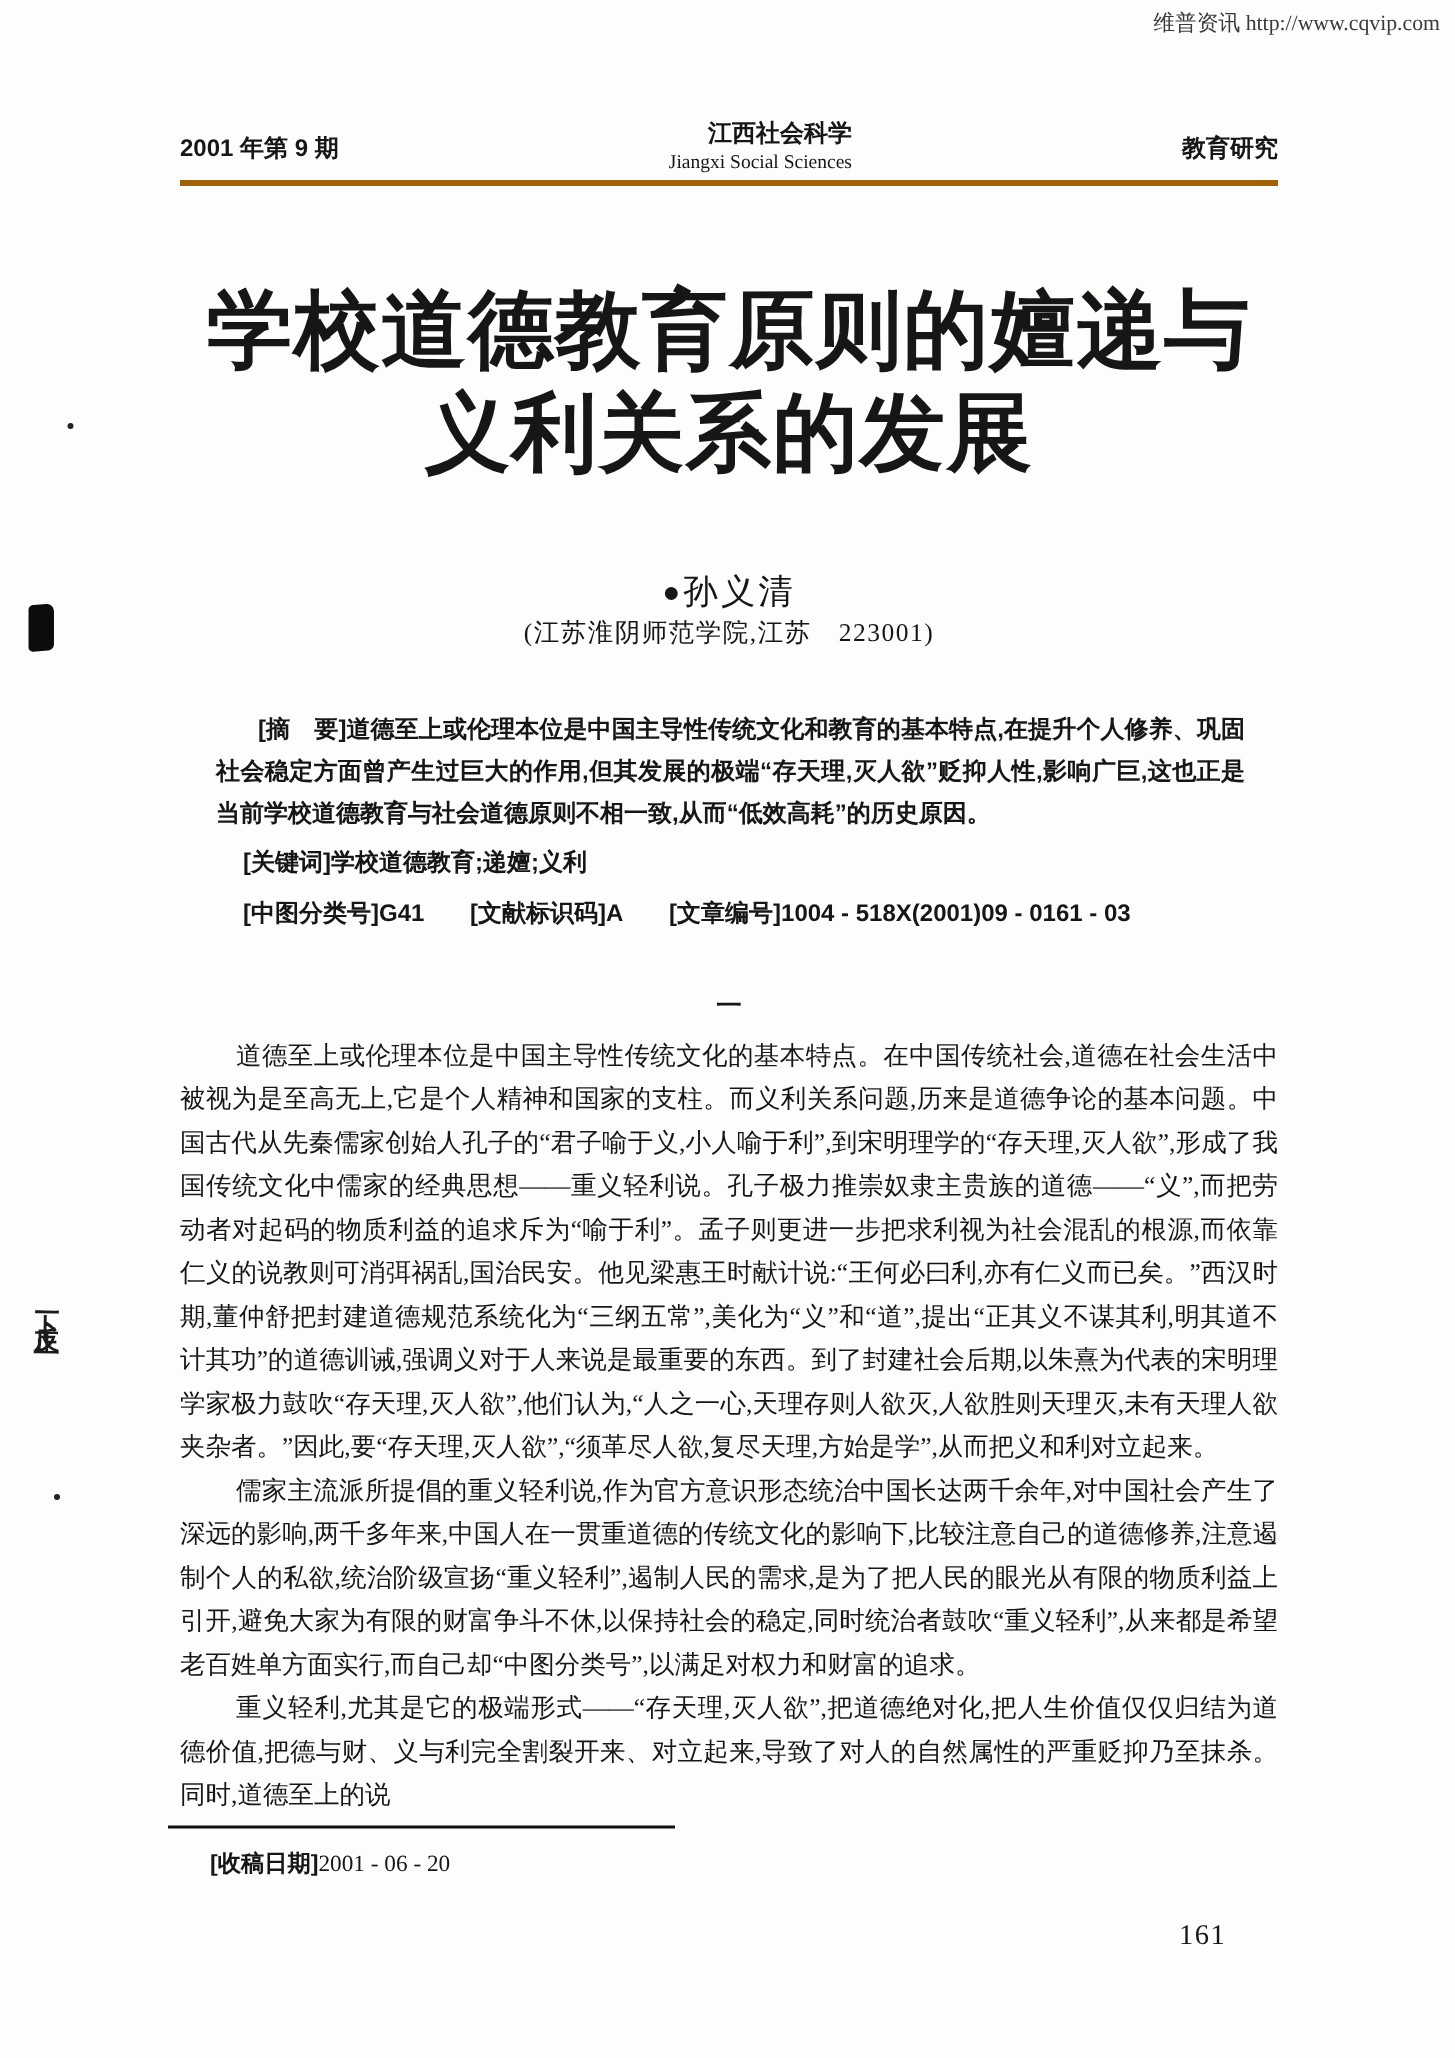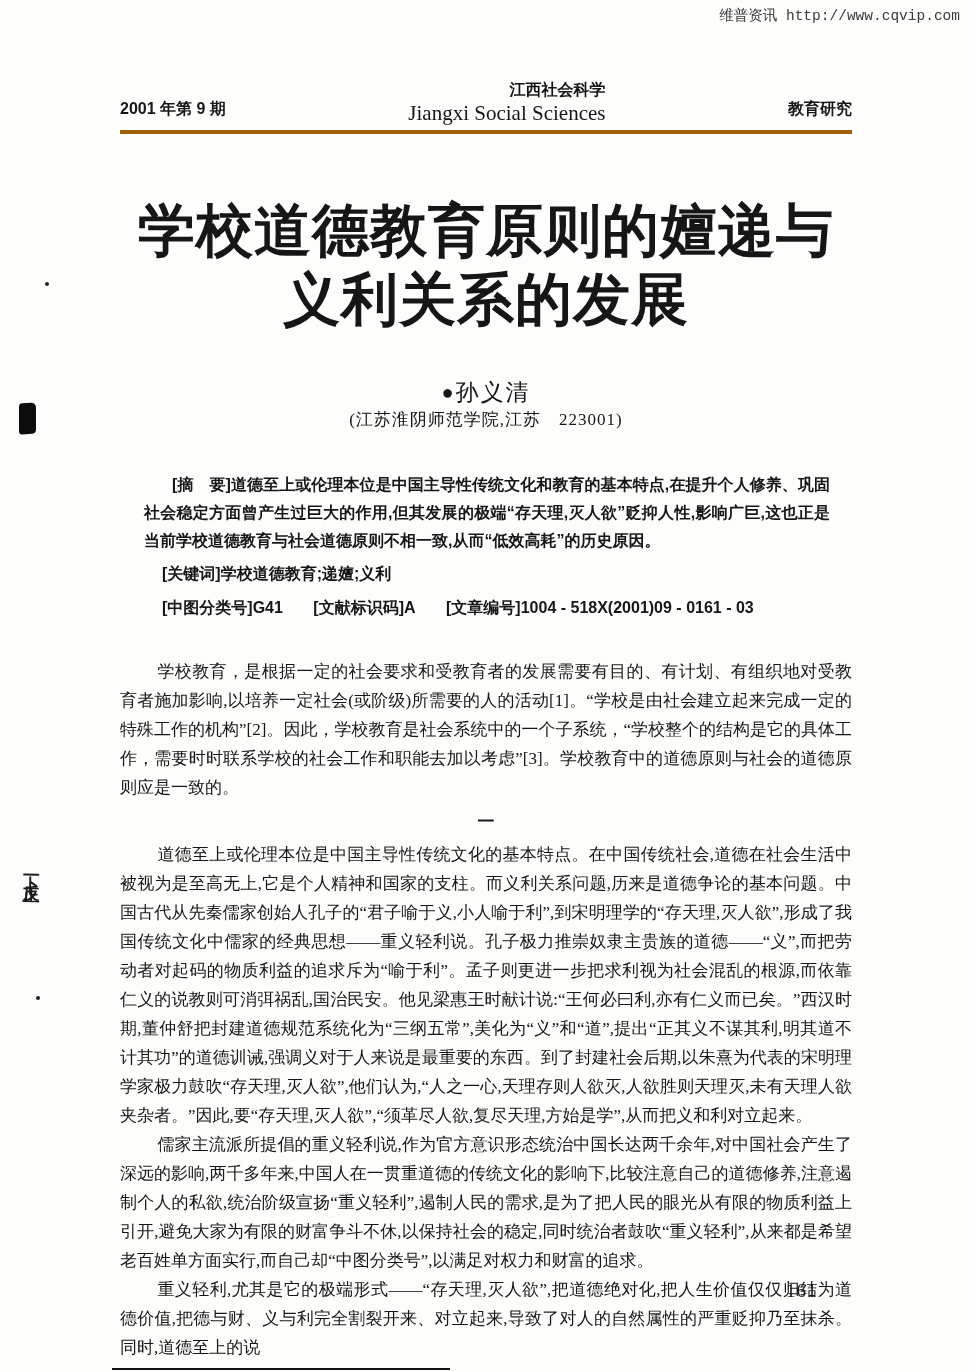--- a/index.html
+++ b/index.html
@@ -7,55 +7,55 @@
     width:970px; height:1372px;
     background:#fdfdfb;
     position:relative;
     font-family:"Liberation Serif","DejaVu Serif",serif;
     color:#161616;
     overflow:hidden;
   }
   .watermark {
     position:absolute; top:6px; right:10px;
     font-size:14.5px; color:#3a3a3a;
-    font-family:Liberation Mono, monospace;
+    font-family:Liberation Serif, serif;
   }
   .content {
     position:absolute; left:120px; top:0; width:732px;
   }
   
   .jheader {
     margin-top:80px;
     display:flex; align-items:flex-end; justify-content:space-between;
     border-bottom:4px solid #a16207;
     padding-bottom:4px;
   }
   .jheader .issue {
     font-family:"Liberation Sans","DejaVu Sans",sans-serif;
     font-weight:bold; font-size:16px; padding-bottom:6px;
   }
   .jheader .center { text-align:right; line-height:1.25; }
   .jheader .center .cn {
     font-family:"Liberation Sans","DejaVu Sans",sans-serif;
     font-weight:bold; font-size:16px;
   }
-  .jheader .center .en { font-size:21px; }
+  .jheader .center .en { font-size:13px; }
   .jheader .column {
     font-family:"Liberation Sans","DejaVu Sans",sans-serif;
     font-weight:bold; font-size:16px; padding-bottom:6px;
   }
   
   .title {
     margin-top:62px; text-align:center;
     font-family:"Liberation Sans","DejaVu Sans",sans-serif;
     font-weight:bold; font-size:57px; letter-spacing:1px;
     line-height:1.2;
   }
   .author-line {
-    margin-top:44px; text-align:center;
+    margin-top:56px; text-align:center;
     font-size:23px; letter-spacing:2px;
   }
   .author-line .bullet { font-size:20px; vertical-align:1px; }
   .affiliation {
     margin-top:0; text-align:center;
     font-size:17px; letter-spacing:1px;
   }
   
   .frontmatter {
     font-family:"Liberation Sans","DejaVu Sans",sans-serif;
@@ -151,21 +151,20 @@
     <span>[关键词]</span><span>学校道德教育;递嬗;义利</span>
   </p>
 
   <p class="meta-line clc-line frontmatter">
     <span class="pair"><span>[中图分类号]</span><span>G41</span></span>
     <span class="pair"><span>[文献标识码]</span><span>A</span></span>
     <span class="pair"><span>[文章编号]</span><span>1004 - 518X(2001)09 - 0161 - 03</span></span>
   </p>
 
   <div class="bodytext">
-    <p>学校教育，是根据一定的社会要求和受教育者的发展需要有目的、有计划、有组织地对受教育者施加影响,以培养一定社会(或阶级)所需要的人的活动[1]。“学校是由社会建立起来完成一定的特殊工作的机构”[2]。因此，学校教育是社会系统中的一个子系统，“学校整个的结构是它的具体工作，需要时时联系学校的社会工作和职能去加以考虑”[3]。学校教育中的道德原则与社会的道德原则应是一致的。</p>
     <div class="section-number">一</div>
     <p>道德至上或伦理本位是中国主导性传统文化的基本特点。在中国传统社会,道德在社会生活中被视为是至高无上,它是个人精神和国家的支柱。而义利关系问题,历来是道德争论的基本问题。中国古代从先秦儒家创始人孔子的“君子喻于义,小人喻于利”,到宋明理学的“存天理,灭人欲”,形成了我国传统文化中儒家的经典思想——重义轻利说。孔子极力推崇奴隶主贵族的道德——“义”,而把劳动者对起码的物质利益的追求斥为“喻于利”。孟子则更进一步把求利视为社会混乱的根源,而依靠仁义的说教则可消弭祸乱,国治民安。他见梁惠王时献计说:“王何必曰利,亦有仁义而已矣。”西汉时期,董仲舒把封建道德规范系统化为“三纲五常”,美化为“义”和“道”,提出“正其义不谋其利,明其道不计其功”的道德训诫,强调义对于人来说是最重要的东西。到了封建社会后期,以朱熹为代表的宋明理学家极力鼓吹“存天理,灭人欲”,他们认为,“人之一心,天理存则人欲灭,人欲胜则天理灭,未有天理人欲夹杂者。”因此,要“存天理,灭人欲”,“须革尽人欲,复尽天理,方始是学”,从而把义和利对立起来。</p>
     <p>儒家主流派所提倡的重义轻利说,作为官方意识形态统治中国长达两千余年,对中国社会产生了深远的影响,两千多年来,中国人在一贯重道德的传统文化的影响下,比较注意自己的道德修养,注意遏制个人的私欲,统治阶级宣扬“重义轻利”,遏制人民的需求,是为了把人民的眼光从有限的物质利益上引开,避免大家为有限的财富争斗不休,以保持社会的稳定,同时统治者鼓吹“重义轻利”,从来都是希望老百姓单方面实行,而自己却“中图分类号”,以满足对权力和财富的追求。</p>
     <p>重义轻利,尤其是它的极端形式——“存天理,灭人欲”,把道德绝对化,把人生价值仅仅归结为道德价值,把德与财、义与利完全割裂开来、对立起来,导致了对人的自然属性的严重贬抑乃至抹杀。同时,道德至上的说</p>
   </div>
 
   <div class="footnote-area">
     <div class="footnote-rule"></div>
     <div class="footnote-line">
       <span class="flabel">[收稿日期]</span><span>2001 - 06 - 20</span>

